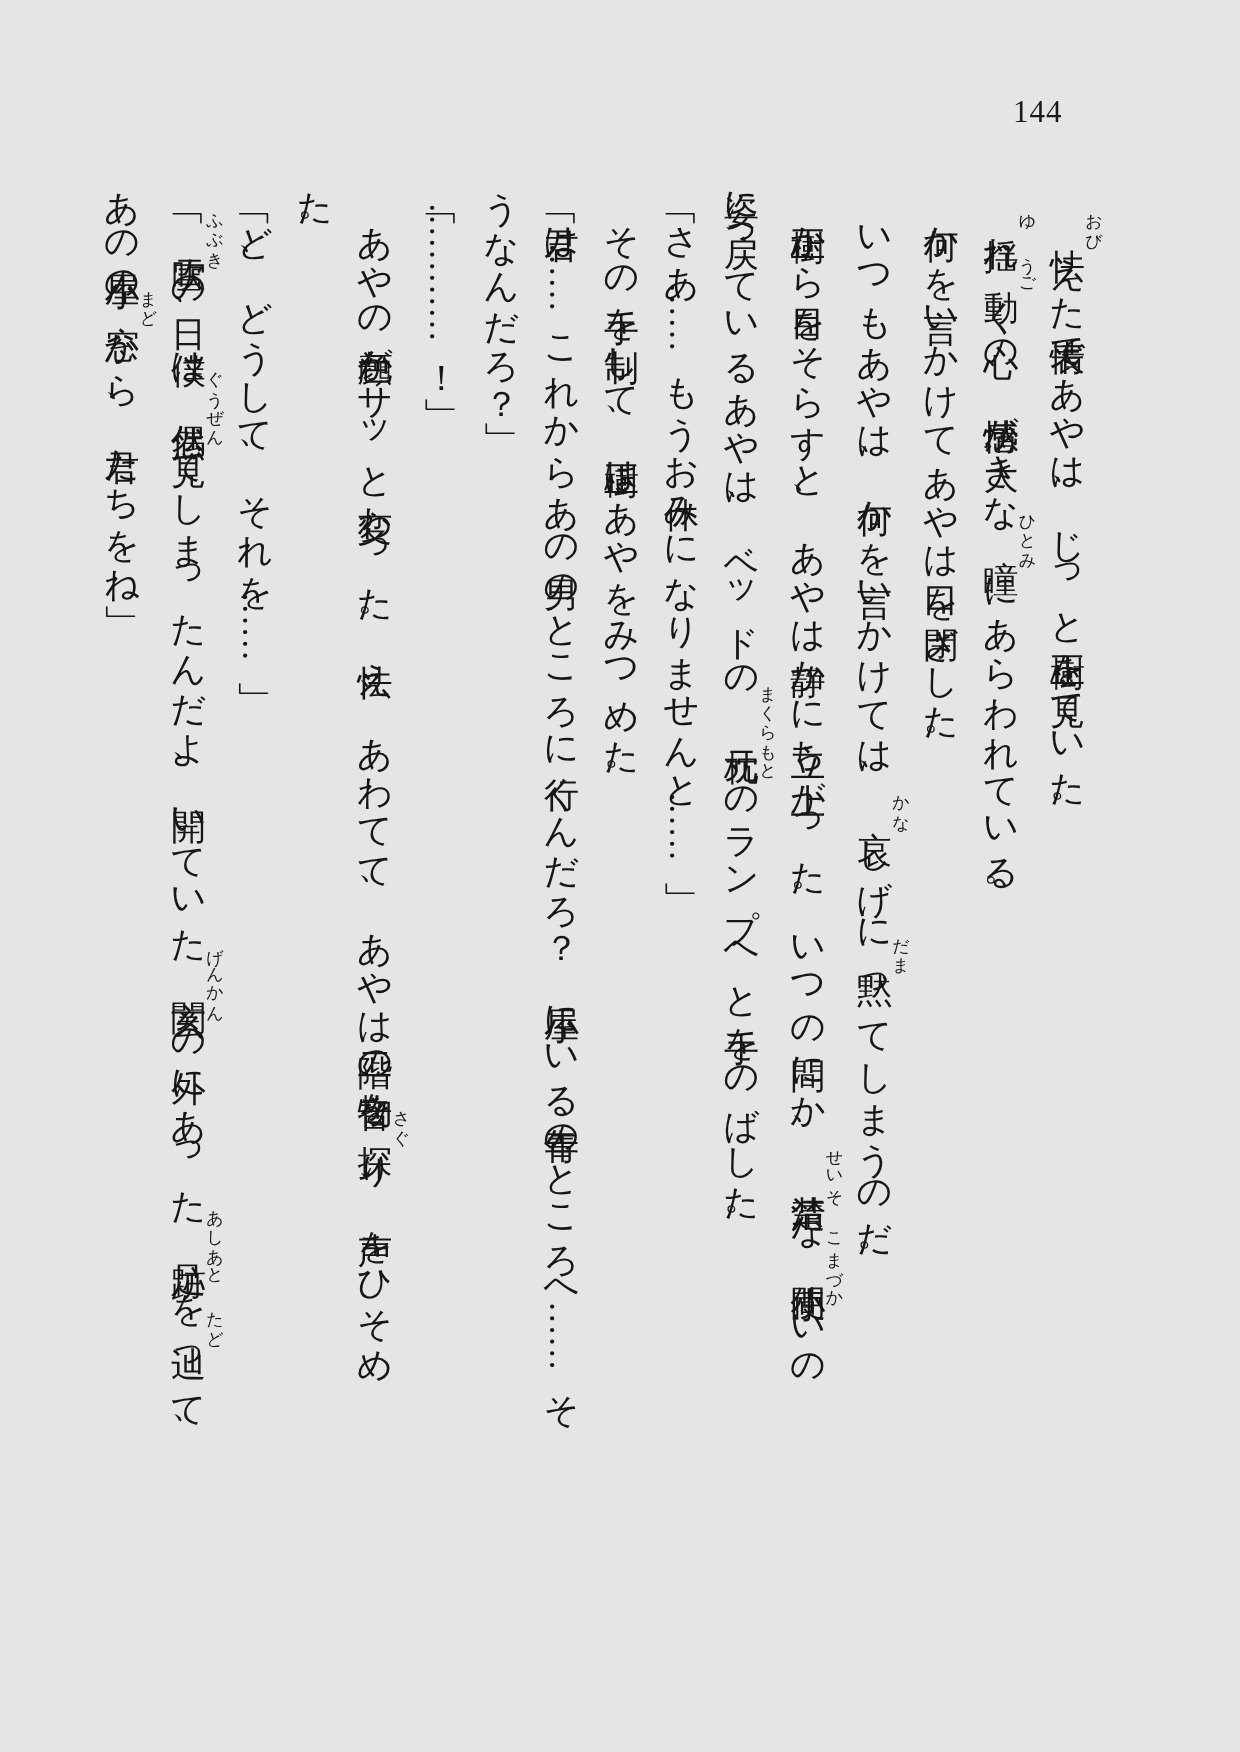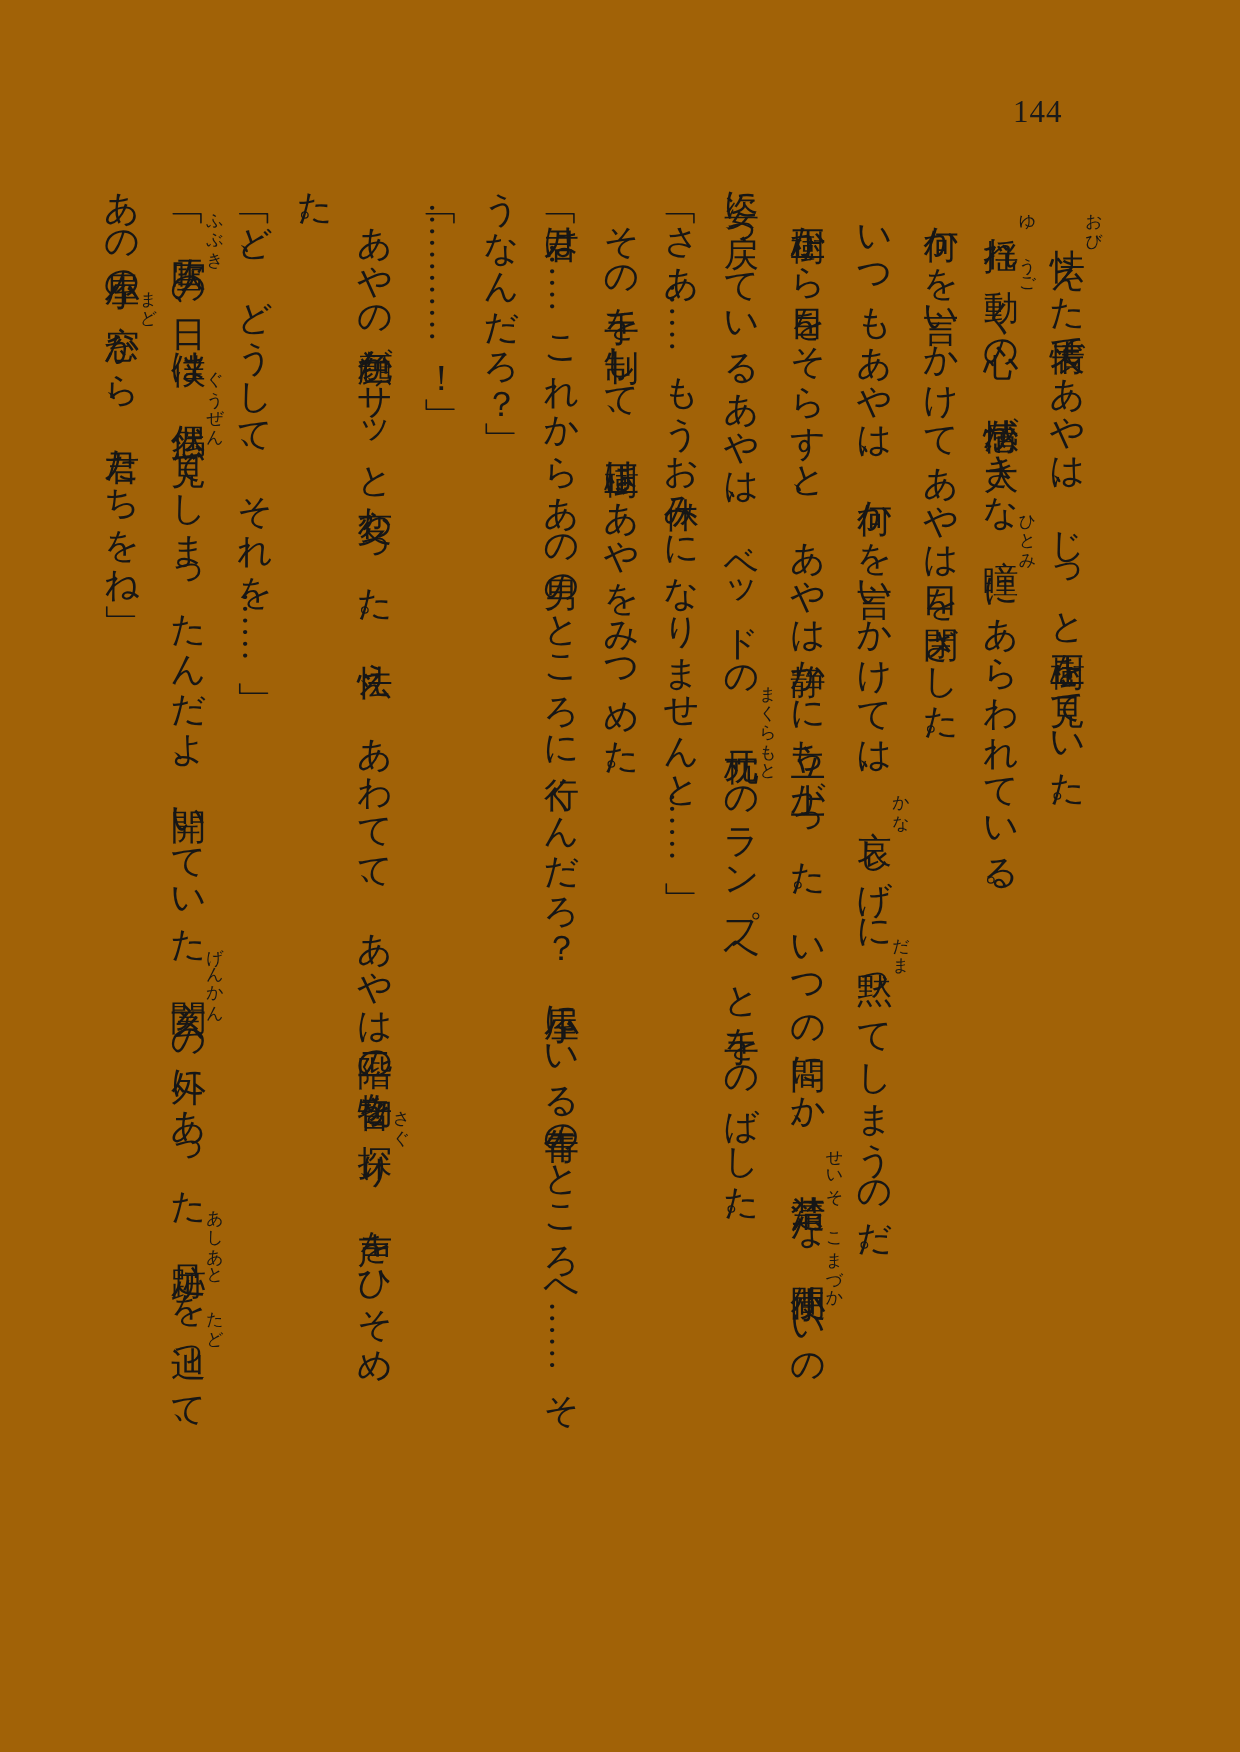--- a/index.html
+++ b/index.html
@@ -9,21 +9,21 @@
   body {
     width: 1240px;
     height: 1752px;
     position: relative;
     background: #fcfcfa;
     overflow: hidden;
   }
   .page {
     position: absolute;
     inset: 0;
-    background: #a16207;
+    background: #e5e5e5;
     color: #151515;
   }
   .page-number {
     position: absolute;
     top: 94px;
     left: 1013px;
     width: 60px;
     font-family: "Liberation Serif", "DejaVu Serif", serif;
     font-size: 31px;
     letter-spacing: 1px;

